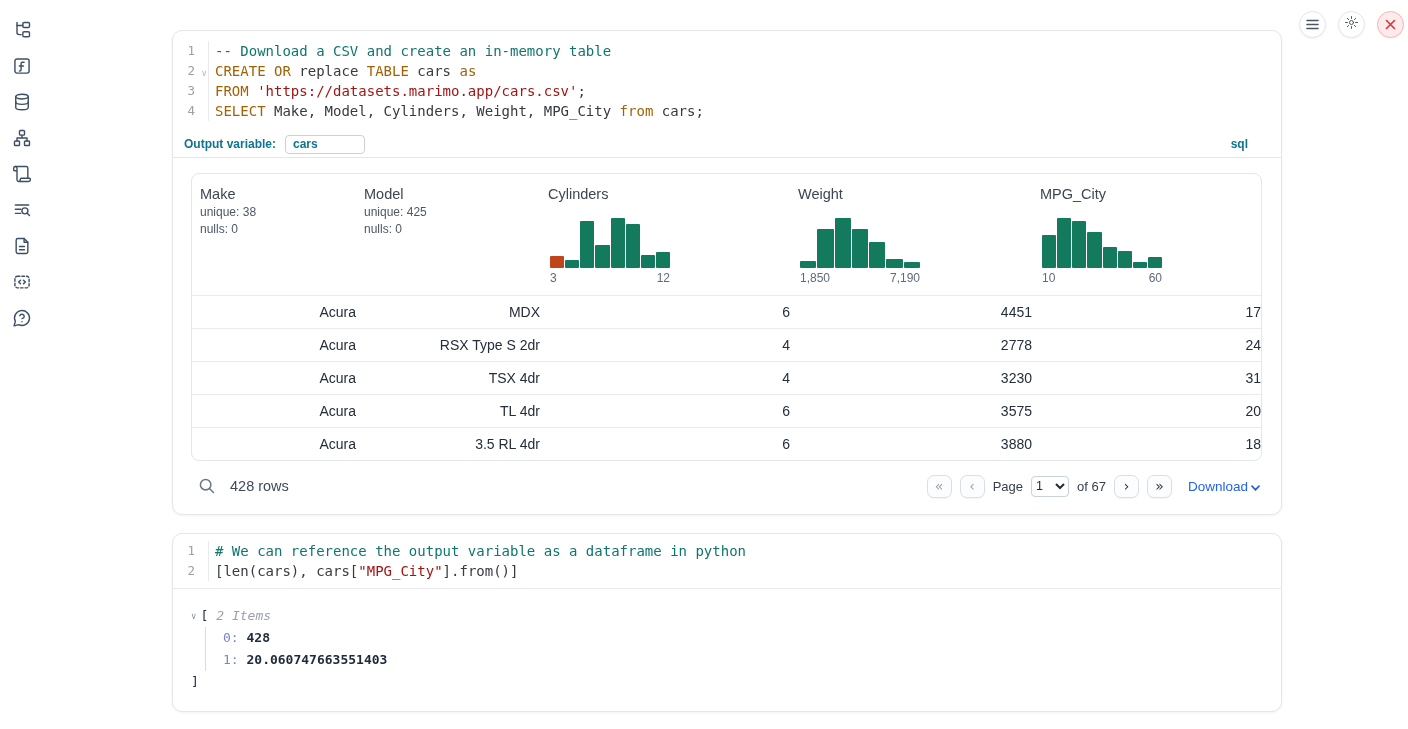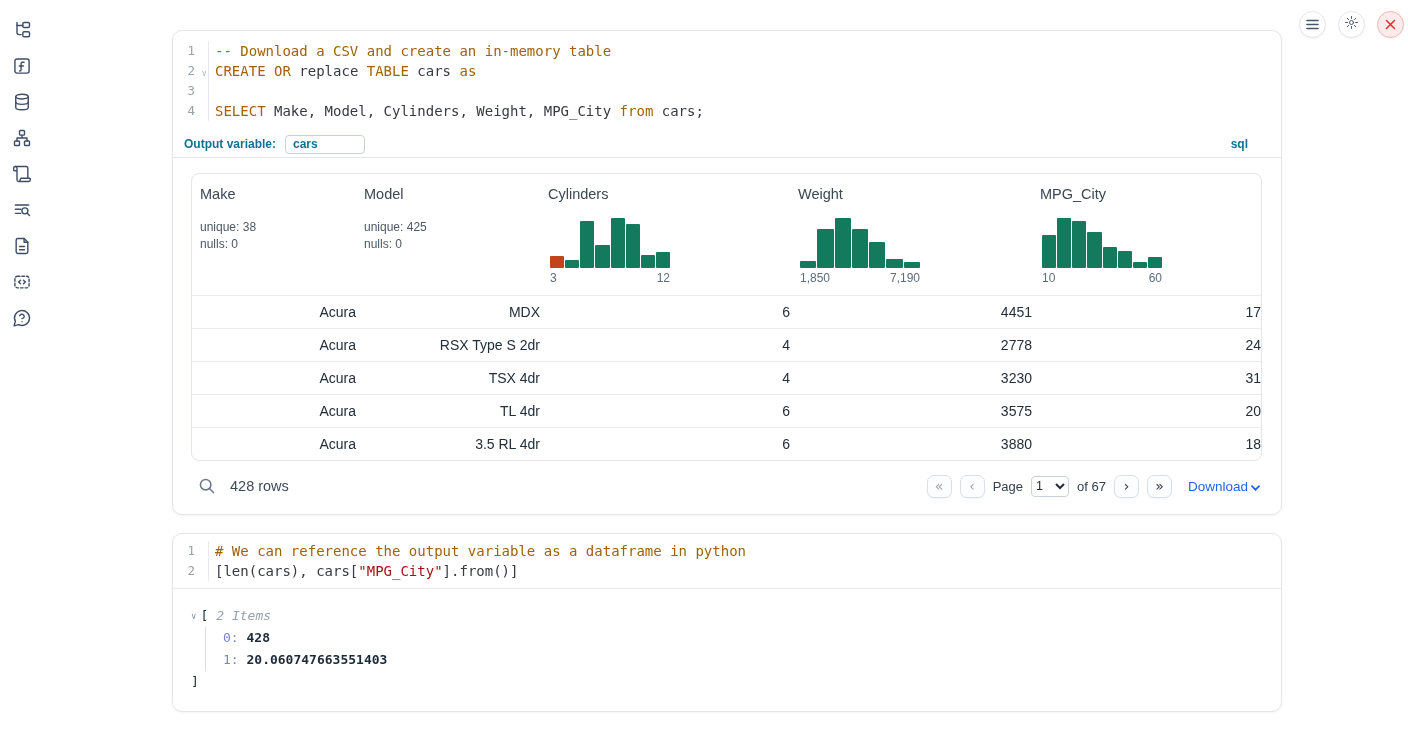--- a/index.html
+++ b/index.html
@@ -30,39 +30,39 @@
   #py-cell  { top:533px; height:179px; }
 
   .code-area { padding:10px 0; }
   #py-cell .code-area { padding:7px 0; border-bottom:1px solid #e7eaee; }
   .code-line { display:flex; font:14px/20px "DejaVu Sans Mono", monospace; }
   .gutter { width:36px; flex:none; position:relative; text-align:right;
     color:#9aa1ac; font-size:12.5px; border-right:1px solid #e7eaee; padding-right:13px; }
   .gutter .fold { position:absolute; right:1px; top:2px; font-size:9px; color:#b3b9c2; }
   .code-text { padding-left:6px; white-space:pre; }
   .tok-kw  { color:#a16207; }
-  .tok-com { color:#a16207; }
+  .tok-com { color:#0f766e; }
   .tok-str { color:#a31515; }
   .tok-pl  { color:#383a42; }
 
   
   .outvar-row { display:flex; align-items:center; gap:9px; height:27px;
     padding:0 11px; border-bottom:1px solid #e3e6ea; }
   .outvar-label { font-size:12px; font-weight:700; color:#0e7490; }
   .outvar-input { width:80px; height:19px; border:1px solid #c9d2dc; border-radius:4px;
     font:700 12px "Liberation Sans", sans-serif; color:#0e7490; padding:0 7px; outline:none; }
   .lang-badge { margin-left:auto; margin-right:22px; font-size:12px; font-weight:600; color:#0e7490; }
 
   
   .output-area { padding:15px 19px 0 18px; }
   .data-table { border:1px solid #e3e6ea; border-radius:8px; overflow:hidden; }
   .thead { display:grid; grid-template-columns:164px 184px 250px 242px 1fr; }
   .th { height:121px; padding:12px 8px 10px; display:flex; flex-direction:column; }
   .th-name { font-size:14.5px; color:#3b4754; }
-  .th-stats { margin-top:17px; font-size:12px; color:#4b5866; line-height:1.4; }
+  .th-stats { margin-top:2px; font-size:12px; color:#4b5866; line-height:1.4; }
   .hist { margin-top:auto; width:120px; margin-left:2px; }
   .hist-bars { display:flex; align-items:flex-end; gap:1px; height:50px; }
   .hist-bar { flex:1; border-radius:1px; }
   .hist-labels { display:flex; justify-content:space-between; font-size:12px;
     color:#5d6b7c; margin-top:3px; }
   .tr { display:grid; grid-template-columns:164px 184px 250px 242px 1fr;
     border-top:1px solid #e8ebef; height:33px; align-items:center;
     font-size:14px; color:#232e3b; }
   .td { padding-left:8px;text-align:right; }
 
@@ -185,20 +185,21 @@
       <div class="code-line">
         <div class="gutter"><span>1</span></div>
         <div class="code-text"><span class="tok-com">-- Download a CSV and create an in-memory table</span></div>
       </div>
       <div class="code-line">
         <div class="gutter"><span>2</span><span class="fold">∨</span></div>
         <div class="code-text"><span class="tok-kw">CREATE</span><span class="tok-pl"> </span><span class="tok-kw">OR</span><span class="tok-pl"> replace </span><span class="tok-kw">TABLE</span><span class="tok-pl"> cars </span><span class="tok-kw">as</span></div>
       </div>
       <div class="code-line">
         <div class="gutter"><span>3</span></div>
+        <div class="code-text"><span class="tok-kw">FROM</span><span class="tok-pl"> </span><span class="tok-str">'https://datasets.marimo.app/cars.csv'</span><span class="tok-pl">;</span></div>
       </div>
       <div class="code-line">
         <div class="gutter"><span>4</span></div>
         <div class="code-text"><span class="tok-kw">SELECT</span><span class="tok-pl"> Make, Model, Cylinders, Weight, MPG_City </span><span class="tok-kw">from</span><span class="tok-pl"> cars;</span></div>
       </div>
     </div>
   <div class="outvar-row">
     <span class="outvar-label">Output variable:</span>
     <input class="outvar-input" value="cars" style="">
     <span class="lang-badge">sql</span>

